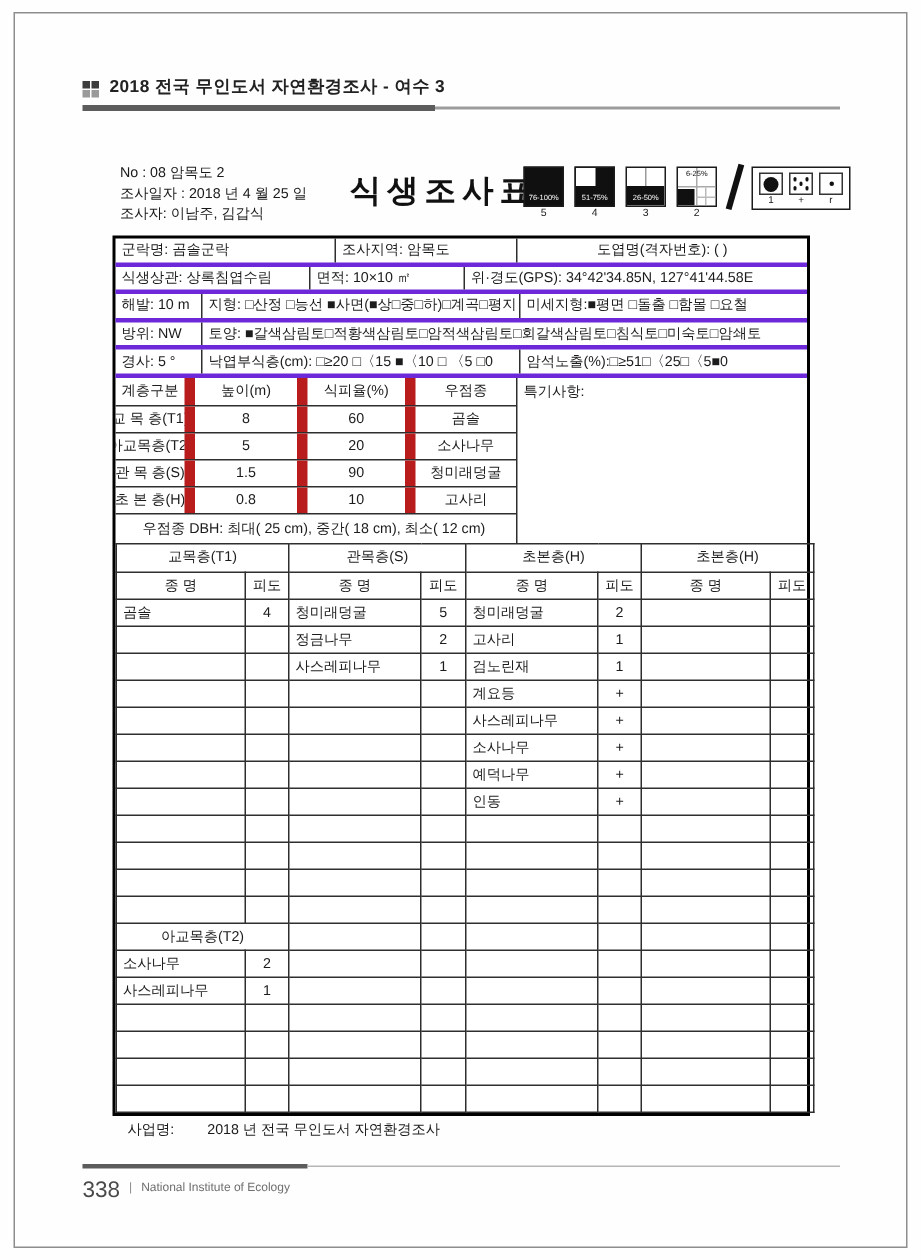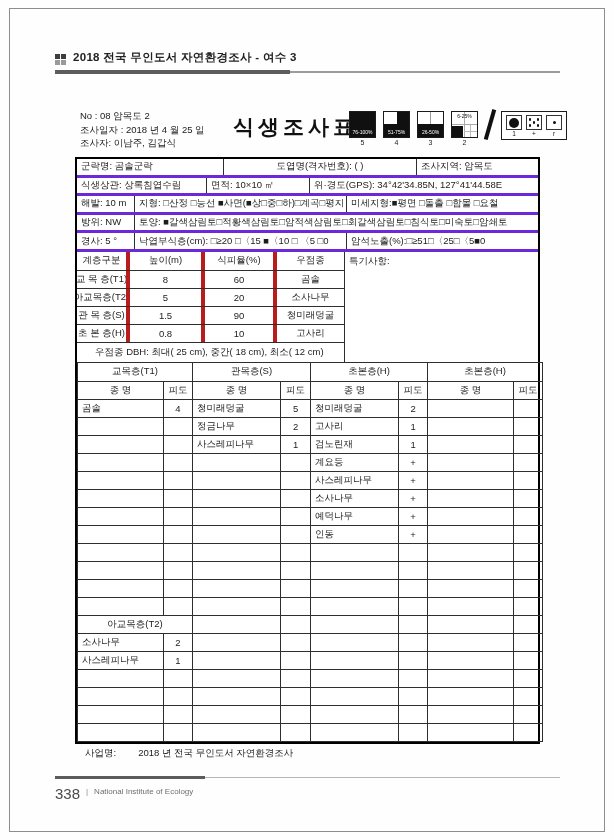--- a/index.html
+++ b/index.html
@@ -62,21 +62,21 @@
   .trow { display:flex; border-bottom:3px solid #6d28d9; height:18.6px; }
   .tcell { border-right:1px solid #2e2e2e; padding:0 4px; display:flex; align-items:center; white-space:nowrap; overflow:hidden; }
   .tcell:last-child { border-right:none; }
   .flex1 { flex:1; }
   .center { justify-content:center; }
 
   .layer-block { display:flex; }
   .layer-left { width:268px; border-right:1px solid #2e2e2e; }
   .lrow { display:flex; border-bottom:1px solid #2e2e2e; height:18px; }
   .lrow.lhead { height:19px; }
-  .lrow > div { border-right:4px solid #b91c1c; display:flex; align-items:center; justify-content:center; overflow:hidden; white-space:nowrap; }
+  .lrow > div { border-right:7px solid #b91c1c; display:flex; align-items:center; justify-content:center; overflow:hidden; white-space:nowrap; }
   .lrow > div:last-child { border-right:none; }
   .lc1 { width:53px; } .lc2 { width:75px; } .lc3 { width:72px; } .lc4 { flex:1; }
   .ldbh { height:19px; display:flex; align-items:center; padding:0 4px; white-space:nowrap;margin-left:14px; }
   .notes-cell { flex:1; padding:3px 4px; font-size:9.5px; }
 
   table.sp-table { width:465px; border-collapse:collapse; table-layout:fixed; font-size:9.5px; }
   table.sp-table th, table.sp-table td {
     border:1px solid #2e2e2e; font-weight:normal; padding:0 4px;
     white-space:nowrap; overflow:hidden; height:18px;
   }
@@ -179,22 +179,22 @@
           </span>
         <span class="sym-label">r</span>
       </div>
     </div>
   </div>
 
   <div class="form">
 
     <div class="trow">
       <div class="tcell" style="width:147px">군락명: 곰솔군락</div>
+      <div class="tcell" style="width:121px">조사지역:  암목도</div>
       <div class="tcell flex1 center">도엽명(격자번호):        (    )</div>
-      <div class="tcell" style="width:121px">조사지역:  암목도</div>
     </div>
     <div class="trow">
       <div class="tcell" style="width:130px">식생상관: 상록침엽수림</div>
       <div class="tcell" style="width:103px">면적: 10×10 ㎡</div>
       <div class="tcell flex1">위·경도(GPS):  34°42'34.85N, 127°41'44.58E</div>
     </div>
     <div class="trow">
       <div class="tcell" style="width:58px">해발: 10 m</div>
       <div class="tcell" style="width:212px">지형: □산정 □능선 ■사면(■상□중□하)□계곡□평지</div>
       <div class="tcell flex1">미세지형:■평면 □돌출 □함몰 □요철</div>

